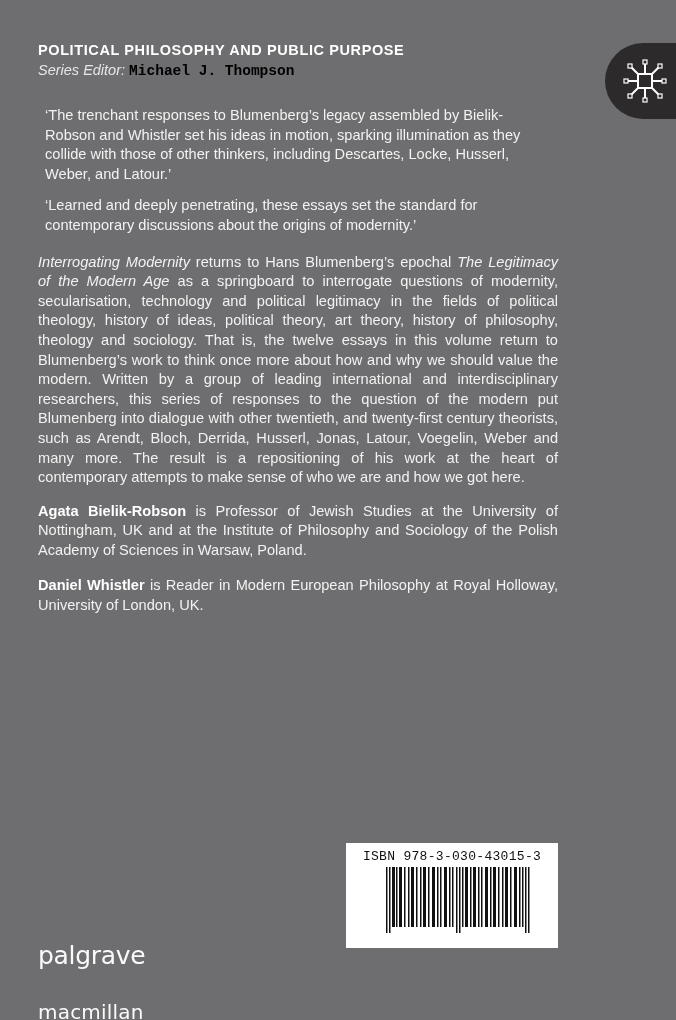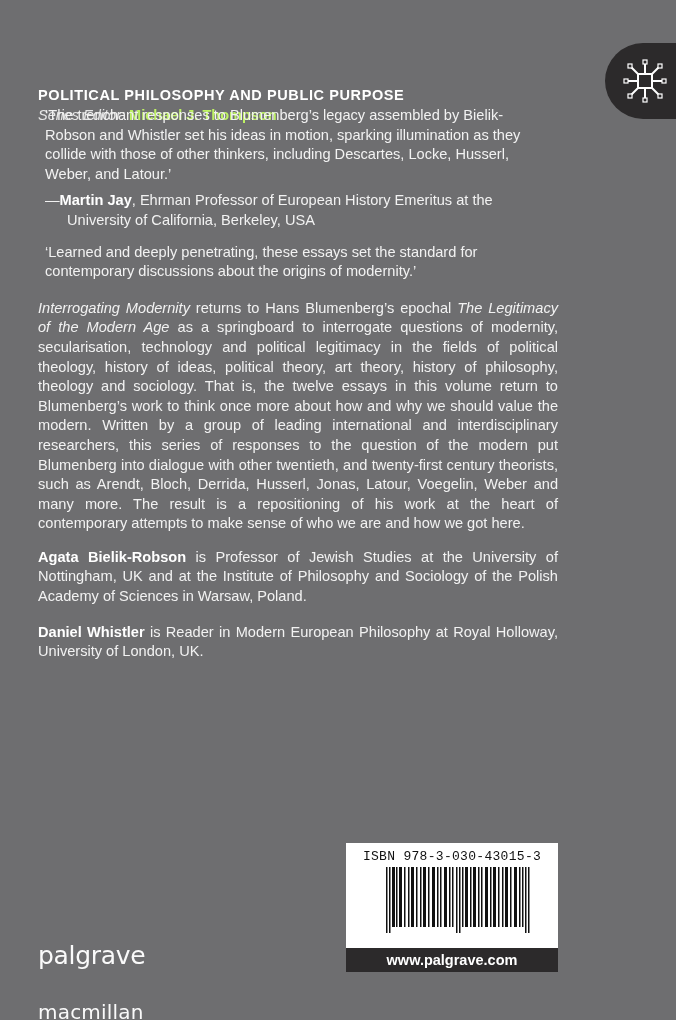--- a/index.html
+++ b/index.html
@@ -6,25 +6,25 @@
   body {
     width:676px; height:1020px; overflow:hidden; position:relative;
     background:#6e6e70;
     font-family:"Liberation Sans", sans-serif;
     color:#f2f2f2;
   }
   .series {
     position:absolute; left:38px; top:40px;
   }
   .series-title {
-    font-weight:bold; font-size:14.5px; letter-spacing:0.6px; line-height:20px; color:#ffffff;margin-top:45px;
+    font-weight:bold; font-size:14.5px; letter-spacing:0.6px; line-height:20px; color:#ffffff;
   }
   .series-editor { font-size:14.5px; line-height:20px; }
   .series-editor .lbl { font-style:italic; color:#e6e6e6; }
-  .series-editor .name { font-weight:bold; color:#bef264; }
+  .series-editor .name { font-weight:bold; color:#000000;font-family:Liberation Mono, monospace; }
 
   .badge {
     position:absolute; left:605px; top:43px; width:71px; height:76px;
     background:#2c2a2b; border-radius:38px 0 0 38px;
   }
   .badge svg { position:absolute; left:18px; top:16px; }
 
   .content {
     position:absolute; left:38px; top:99px; width:520px;
     font-size:14.6px; line-height:19.6px;
@@ -101,21 +101,20 @@
       <rect x="35" y="5" width="4" height="4"></rect>
       <rect x="5" y="35" width="4" height="4"></rect>
       <rect x="35" y="35" width="4" height="4"></rect>
     </g>
   </svg>
 </div>
 
 <div class="content">
   <div class="quote">
     <p>‘The trenchant responses to Blumenberg’s legacy assembled by Bielik-Robson and Whistler set his ideas in motion, sparking illumination as they collide with those of other thinkers, including Descartes, Locke, Husserl, Weber, and Latour.’</p>
-    <p class="attrib"><span>—</span><b>Martin Jay</b><span>, Ehrman Professor of European History Emeritus at the University of California, Berkeley, USA</span></p>
   </div>
   <div class="quote">
     <p>‘Learned and deeply penetrating, these essays set the standard for contemporary discussions about the origins of modernity.’</p>
   </div>
 
   <p class="blurb"><i>Interrogating Modernity</i><span> returns to Hans Blumenberg’s epochal </span><i>The Legitimacy of the Modern Age</i><span> as a springboard to interrogate questions of modernity, secularisation, technology and political legitimacy in the fields of political theology, history of ideas, political theory, art theory, history of philosophy, theology and sociology. That is, the twelve essays in this volume return to Blumenberg’s work to think once more about how and why we should value the modern. Written by a group of leading international and interdisciplinary researchers, this series of responses to the question of the modern put Blumenberg into dialogue with other twentieth, and twenty-first century theorists, such as Arendt, Bloch, Derrida, Husserl, Jonas, Latour, Voegelin, Weber and many more. The result is a repositioning of his work at the heart of contemporary attempts to make sense of who we are and how we got here.</span></p>
 
   <p class="bio"><b>Agata Bielik-Robson</b><span> is Professor of Jewish Studies at the University of Nottingham, UK and at the Institute of Philosophy and Sociology of the Polish Academy of Sciences in Warsaw, Poland.</span></p>
   <p class="bio bio2"><b>Daniel Whistler</b><span> is Reader in Modern European Philosophy at Royal Holloway, University of London, UK.</span></p>
 </div>
@@ -164,14 +163,13 @@
           <rect x="119" y="0" width="3" height="60"></rect>
         <rect x="124" y="0" width="1.5" height="60"></rect>
           <rect x="128" y="0" width="3" height="60"></rect>
         <rect x="133" y="0" width="1.5" height="60"></rect>
           <rect x="136" y="0" width="1.5" height="60"></rect>
         <rect x="139" y="0" width="1.5" height="66"></rect>
           <rect x="142" y="0" width="1.5" height="66"></rect>
       </g>
     </svg>
   </div>
-  <div class="site">www.palgrave.com</div>
 </div>
 
 </body></html>

